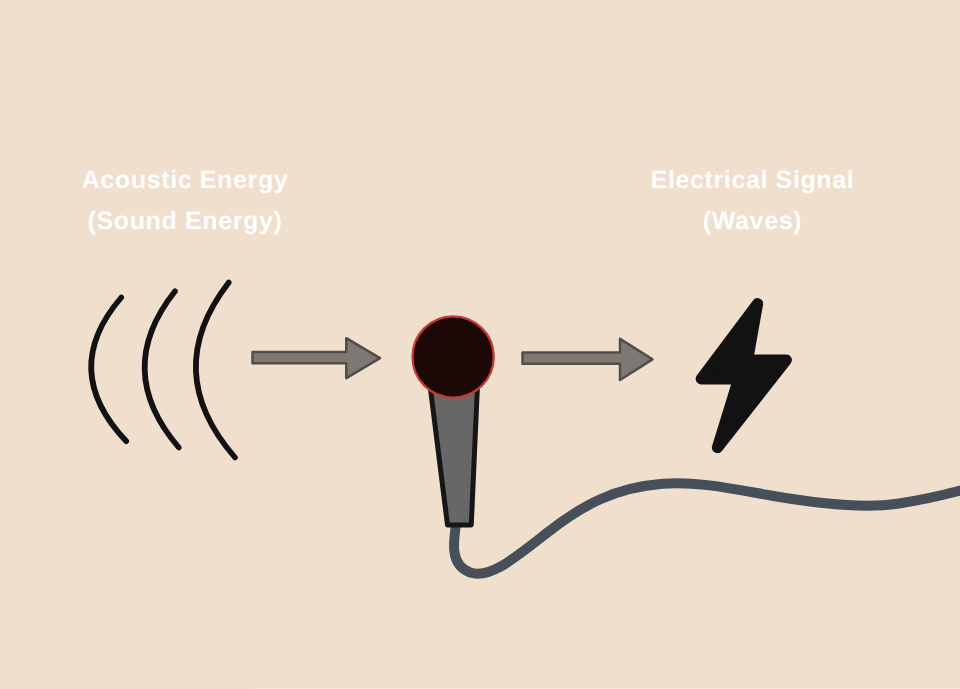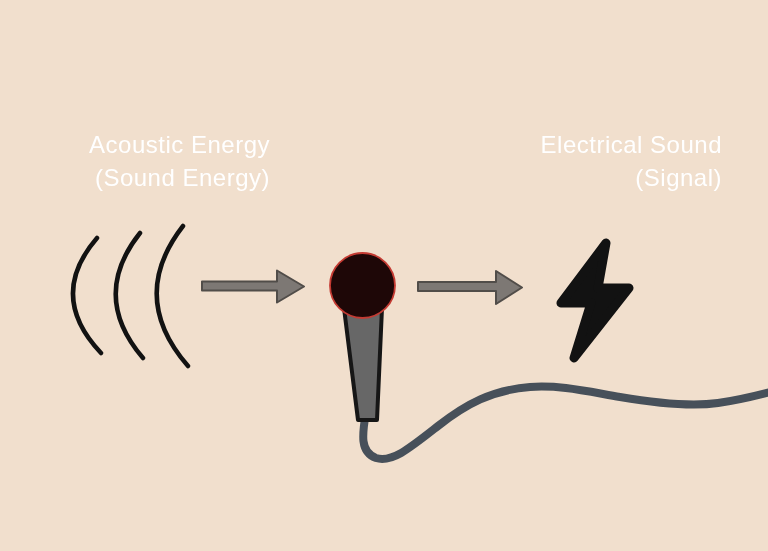--- a/index.html
+++ b/index.html
@@ -28,25 +28,25 @@
   .diagram-svg {
     position: absolute;
     left: 0; top: 0;
     width: 768px; height: 551px;
     display: block;
   }
   .label {
     position: absolute;
     top: 128px;
     color: var(--label_text);
-    font-size: 24px;
+    font-size: 20px;
     line-height: 33px;
     letter-spacing: 0.5px;
-    text-align: right;
-    font-weight: 400;
+    text-align: center;
+    font-weight: 700;
   }
   .label-acoustic { left: 26px; width: 244px; }
   .label-electrical { left: 482px; width: 240px; }
 
   .wave {
     fill: none;
     stroke: var(--ink);
     stroke-width: 4.5;
     stroke-linecap: round;
   }
@@ -119,17 +119,17 @@
       <path class="bolt" d="M 606 243 L 561 303 L 591 303 L 574 358 L 629 288 L 598 288 Z"></path>
     </g>
   </svg>
 
   <div class="label label-acoustic">
     <div>Acoustic Energy</div>
     <div>(Sound Energy)</div>
   </div>
 
   <div class="label label-electrical">
-    <div>Electrical Sound</div>
-    <div>(Signal)</div>
+    <div>Electrical Signal</div>
+    <div>(Waves)</div>
   </div>
 
 </div>
 
 </body></html>

